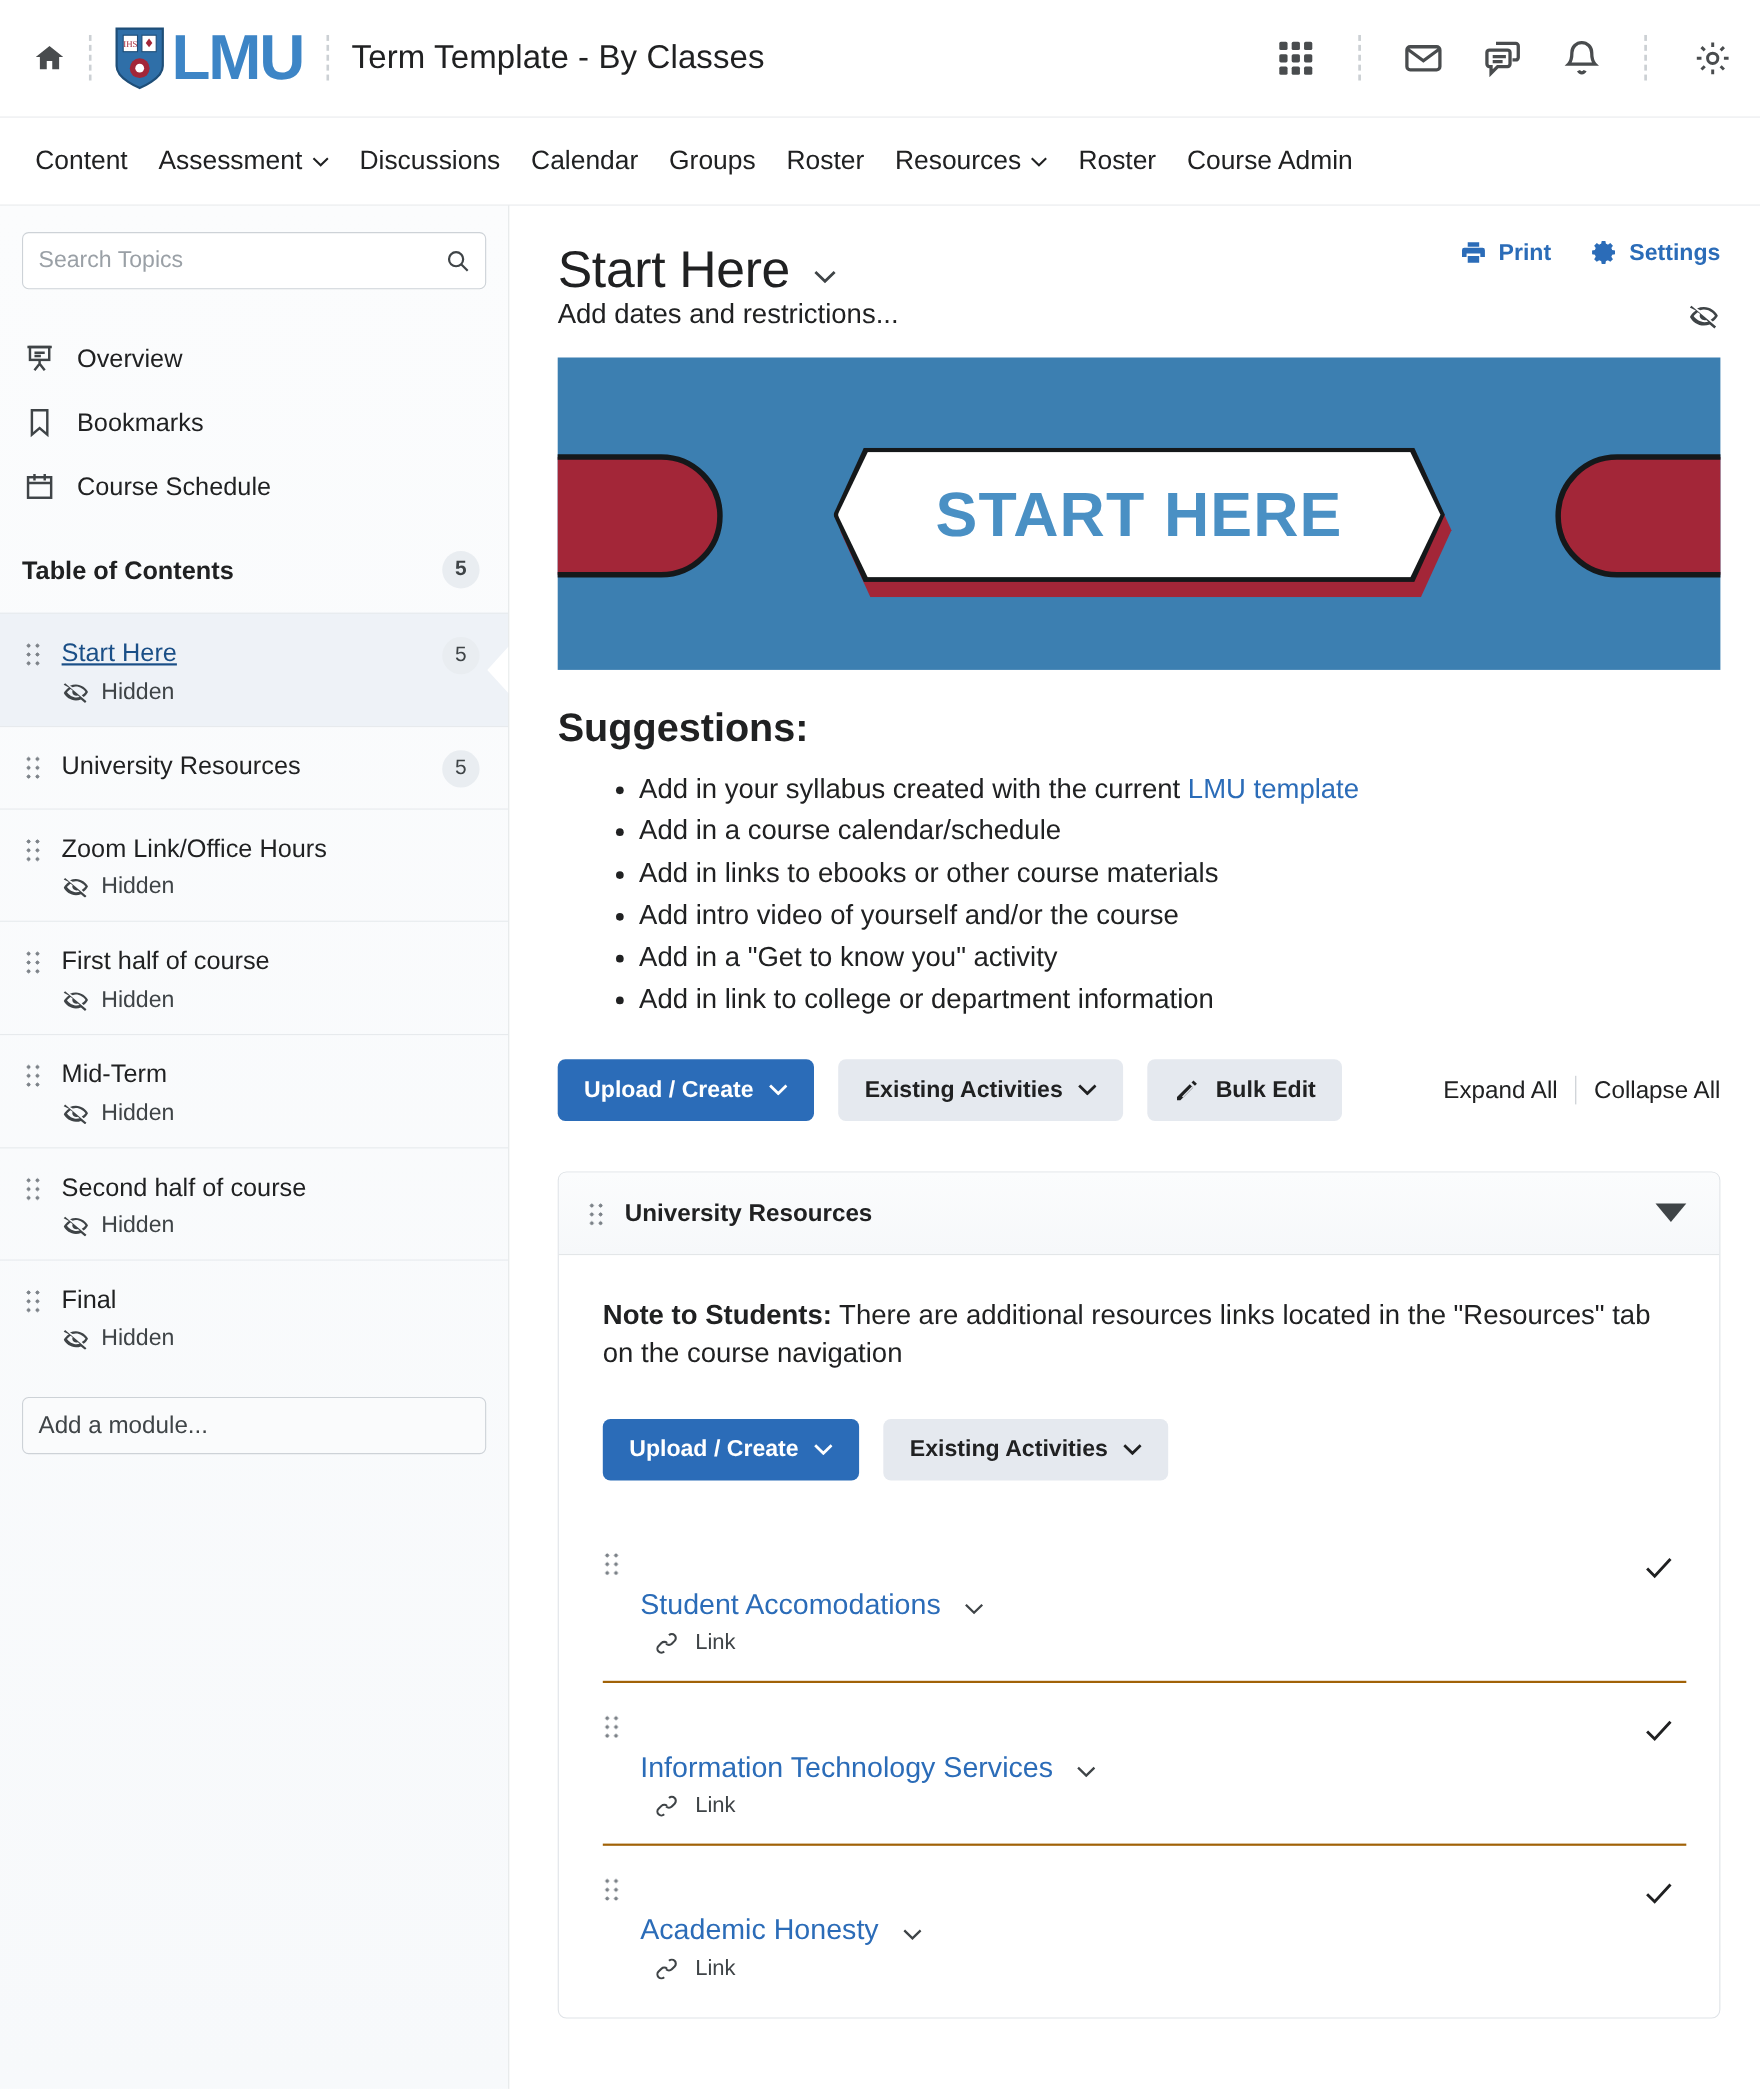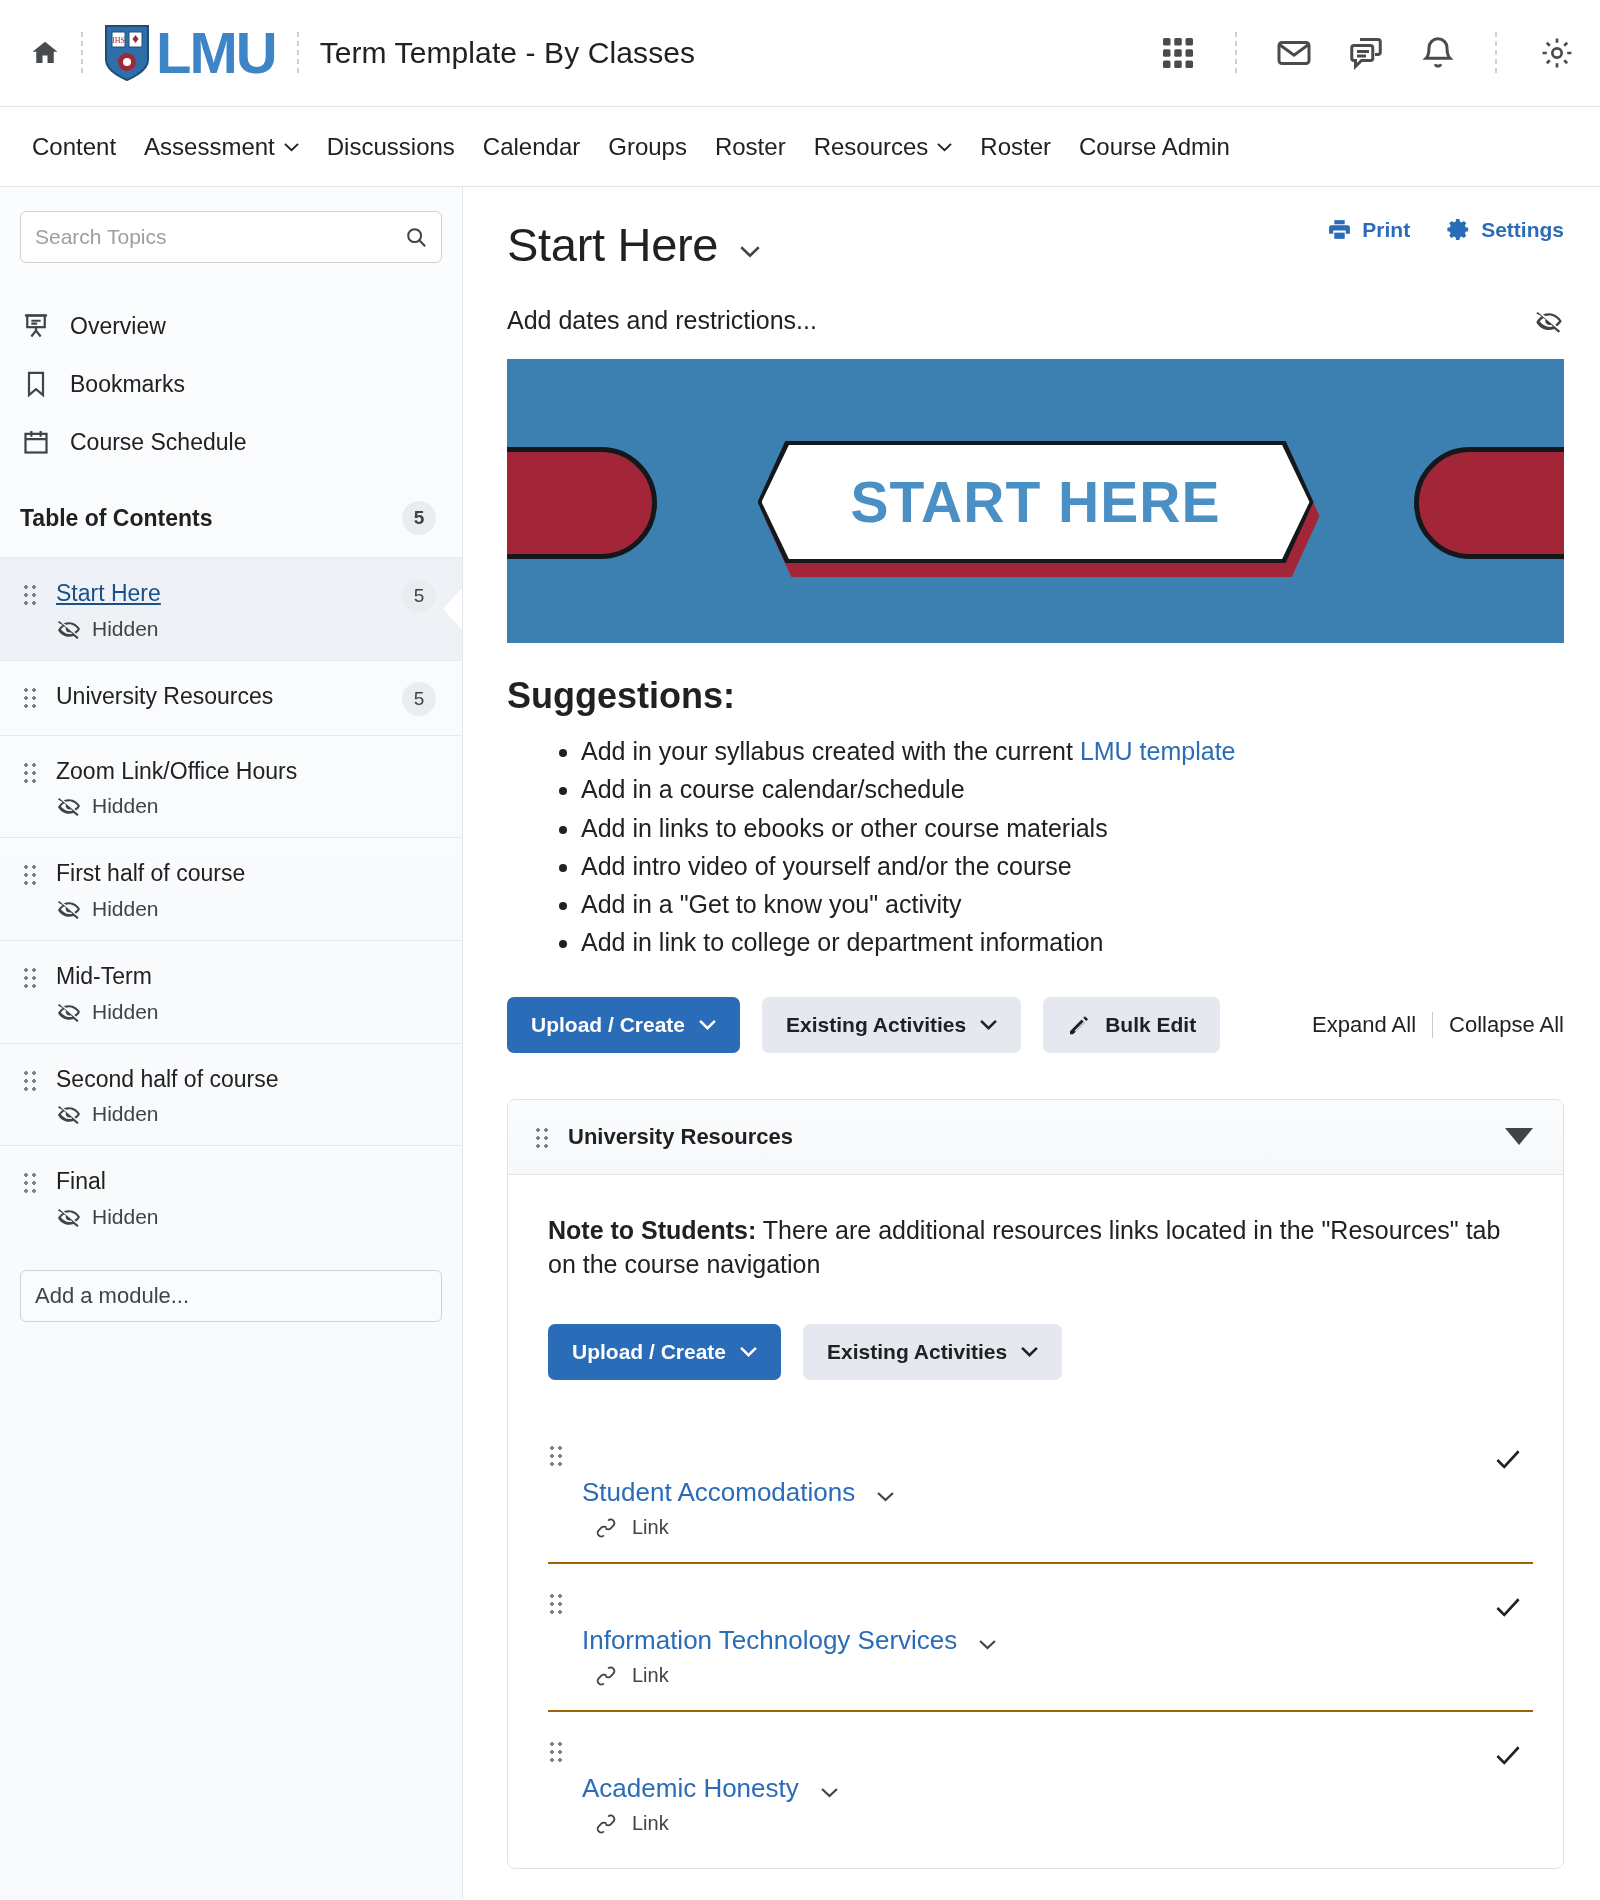--- a/index.html
+++ b/index.html
@@ -167,21 +167,20 @@
   .head-spacer { flex: 1 1 auto; }
   .head-actions { display: flex; align-items: center; gap: 36px; }
   .head-btn {
     display: flex; align-items: center; gap: 10px;
     color: #2b6cb8; font-size: 21px; font-weight: 700; cursor: pointer;
   }
   .head-btn svg { width: 25px; height: 25px; }
 
   .dates-row {
     display: flex; align-items: center;
-    margin-top: 34px;
   }
   .dates-text { font-size: 25px; color: #202122; }
   .dates-row .sp { flex: 1 1 auto; }
   .dates-row .eye-off { width: 30px; height: 24px; }
 
   
   .banner {
     margin-top: 24px;
     height: 284px;
     background: #3c7fb1;

